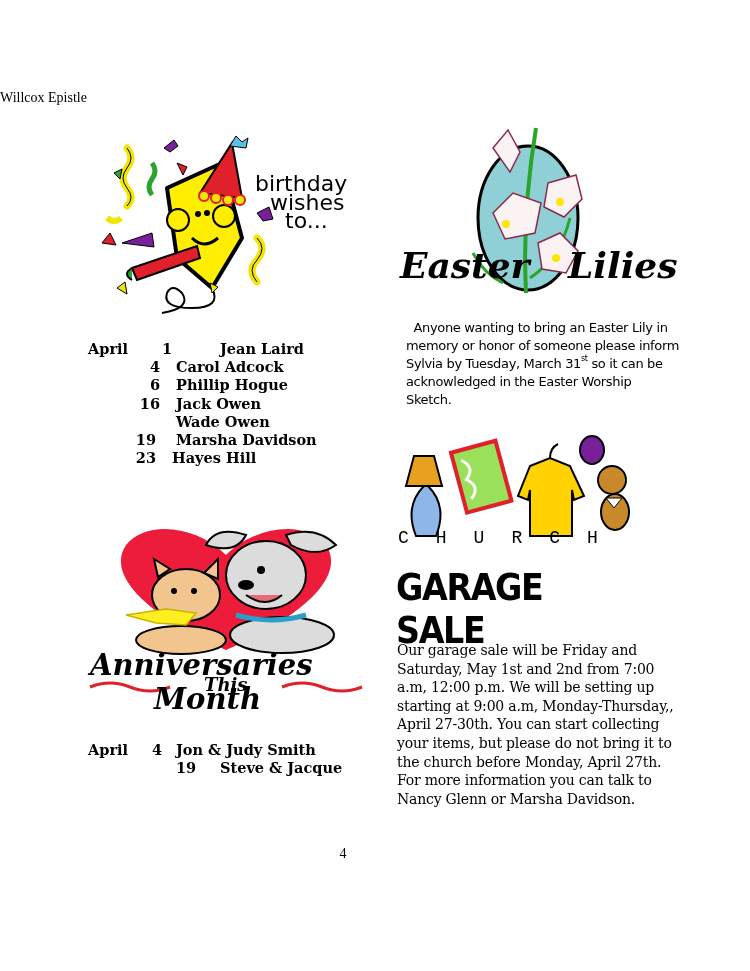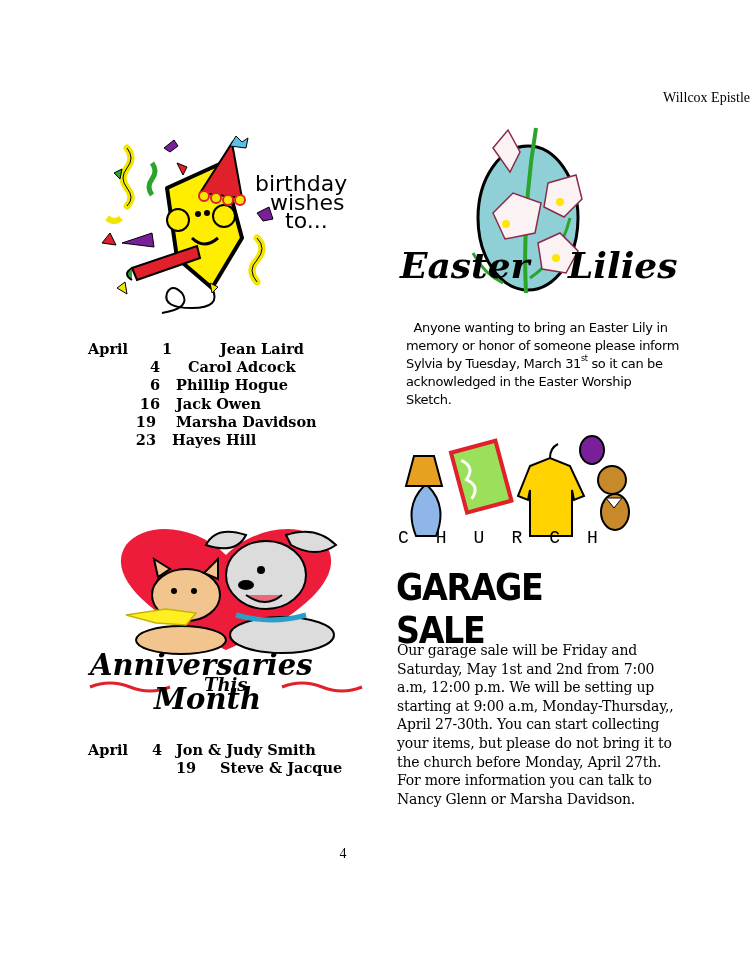--- a/index.html
+++ b/index.html
@@ -1,18 +1,18 @@
 <!DOCTYPE html>
 <html><head>
 <meta charset="utf-8">
 <style>
   html, body { margin:0; padding:0; background:#ffffff; }
   body { width:750px; height:971px; position:relative; overflow:hidden; color:#000; font-family:"DejaVu Serif", serif; }
   .abs { position:absolute; }
-  .header { left:0; width:750px; top:90px; text-align:right; font-family:"Liberation Serif", serif; font-size:14px; }
+  .header { left:0; width:750px; top:90px; text-align:left; font-family:"Liberation Serif", serif; font-size:14px; }
   .pagenum { left:0; width:686px; top:846px; text-align:center; font-family:"Liberation Serif", serif; font-size:14px; }
 
   .bday { font-family:"DejaVu Serif", serif; font-weight:bold; font-size:14.5px; line-height:18.2px; }
   .bday .row { position:relative; height:18.2px; white-space:nowrap; }
   .bday .m { position:absolute; left:0; }
   .bday .d { position:absolute; width:26px; text-align:right; }
   .bday .n { position:absolute; }
 
   .anniv { font-family:"DejaVu Serif", serif; font-weight:bold; font-size:14.5px; line-height:18.2px; }
   .anniv .row { position:relative; height:18.2px; white-space:nowrap; }
@@ -75,29 +75,32 @@
 </svg>
 
 <div class="abs bday" style="left:88px;top:340px;width:280px;">
   <div class="row">
     <span class="m">April</span>
     <span class="d" style="left:58px">1</span>
     <span class="n" style="left:132px">Jean Laird</span>
   </div>
   <div class="row">
     <span class="d" style="left:46px">4</span>
-    <span class="n" style="left:100px">Carol Adcock</span>
+    <span class="n" style="left:88px">Carol Adcock</span>
   </div>
   <div class="row">
     <span class="d" style="left:46px">6</span>
     <span class="n" style="left:88px">Phillip Hogue</span>
   </div>
   <div class="row">
     <span class="d" style="left:46px">16</span>
     <span class="n" style="left:88px">Jack Owen</span>
+  </div>
+  <div class="row">
+    <span class="n" style="left:88px">Wade Owen</span>
   </div>
   <div class="row">
     <span class="d" style="left:42px">19</span>
     <span class="n" style="left:88px">Marsha Davidson</span>
   </div>
   <div class="row">
     <span class="d" style="left:42px">23</span>
     <span class="n" style="left:84px">Hayes Hill</span>
   </div>
 </div>

